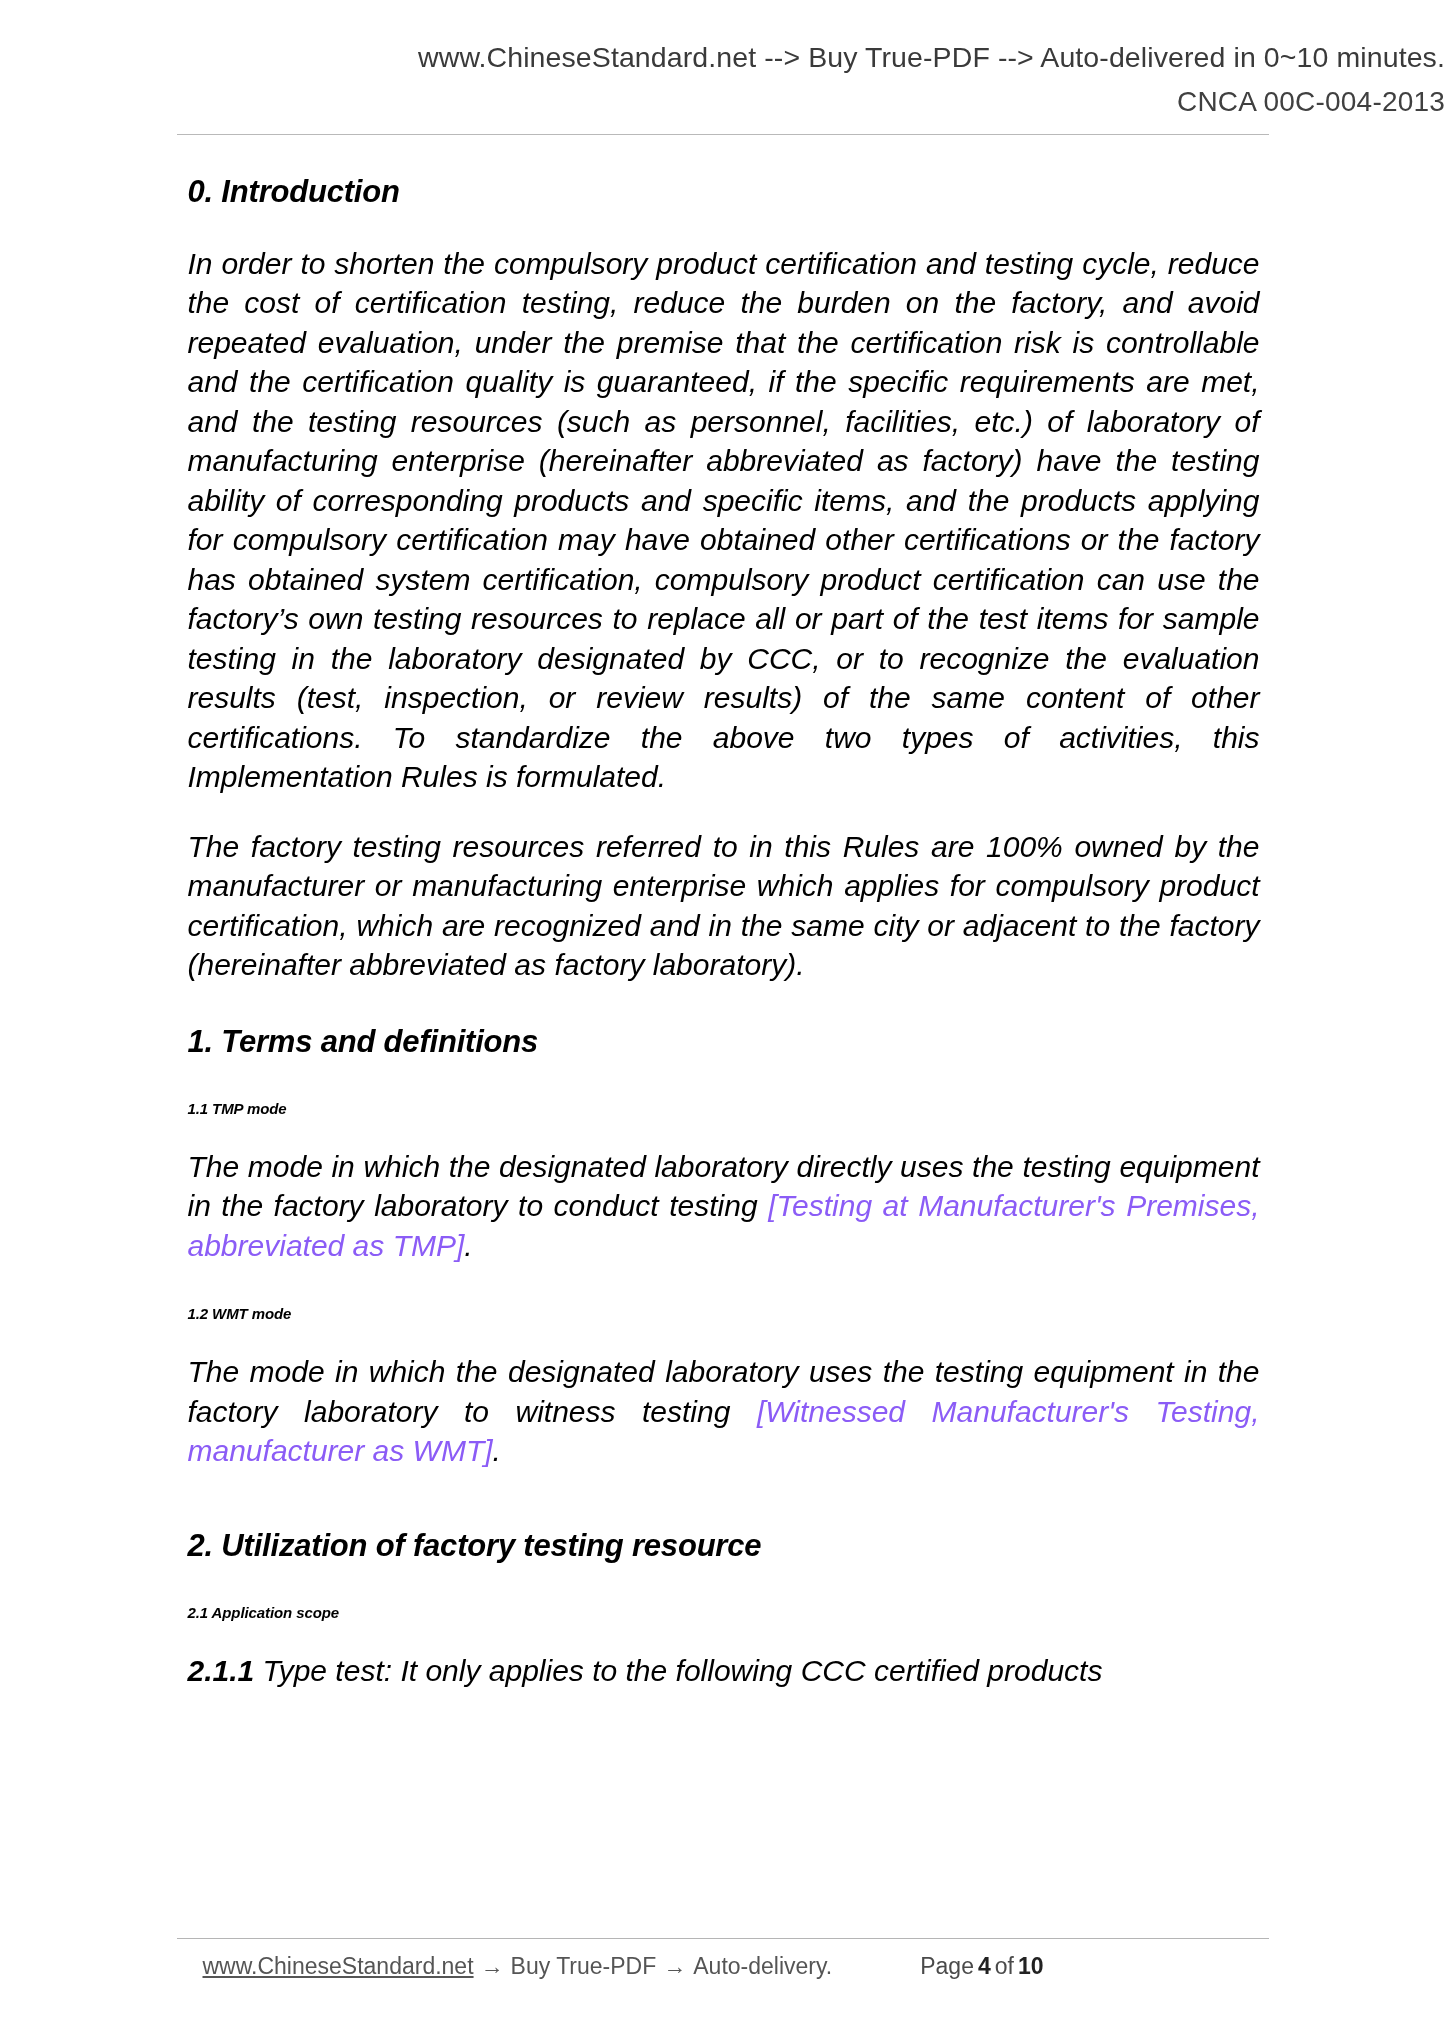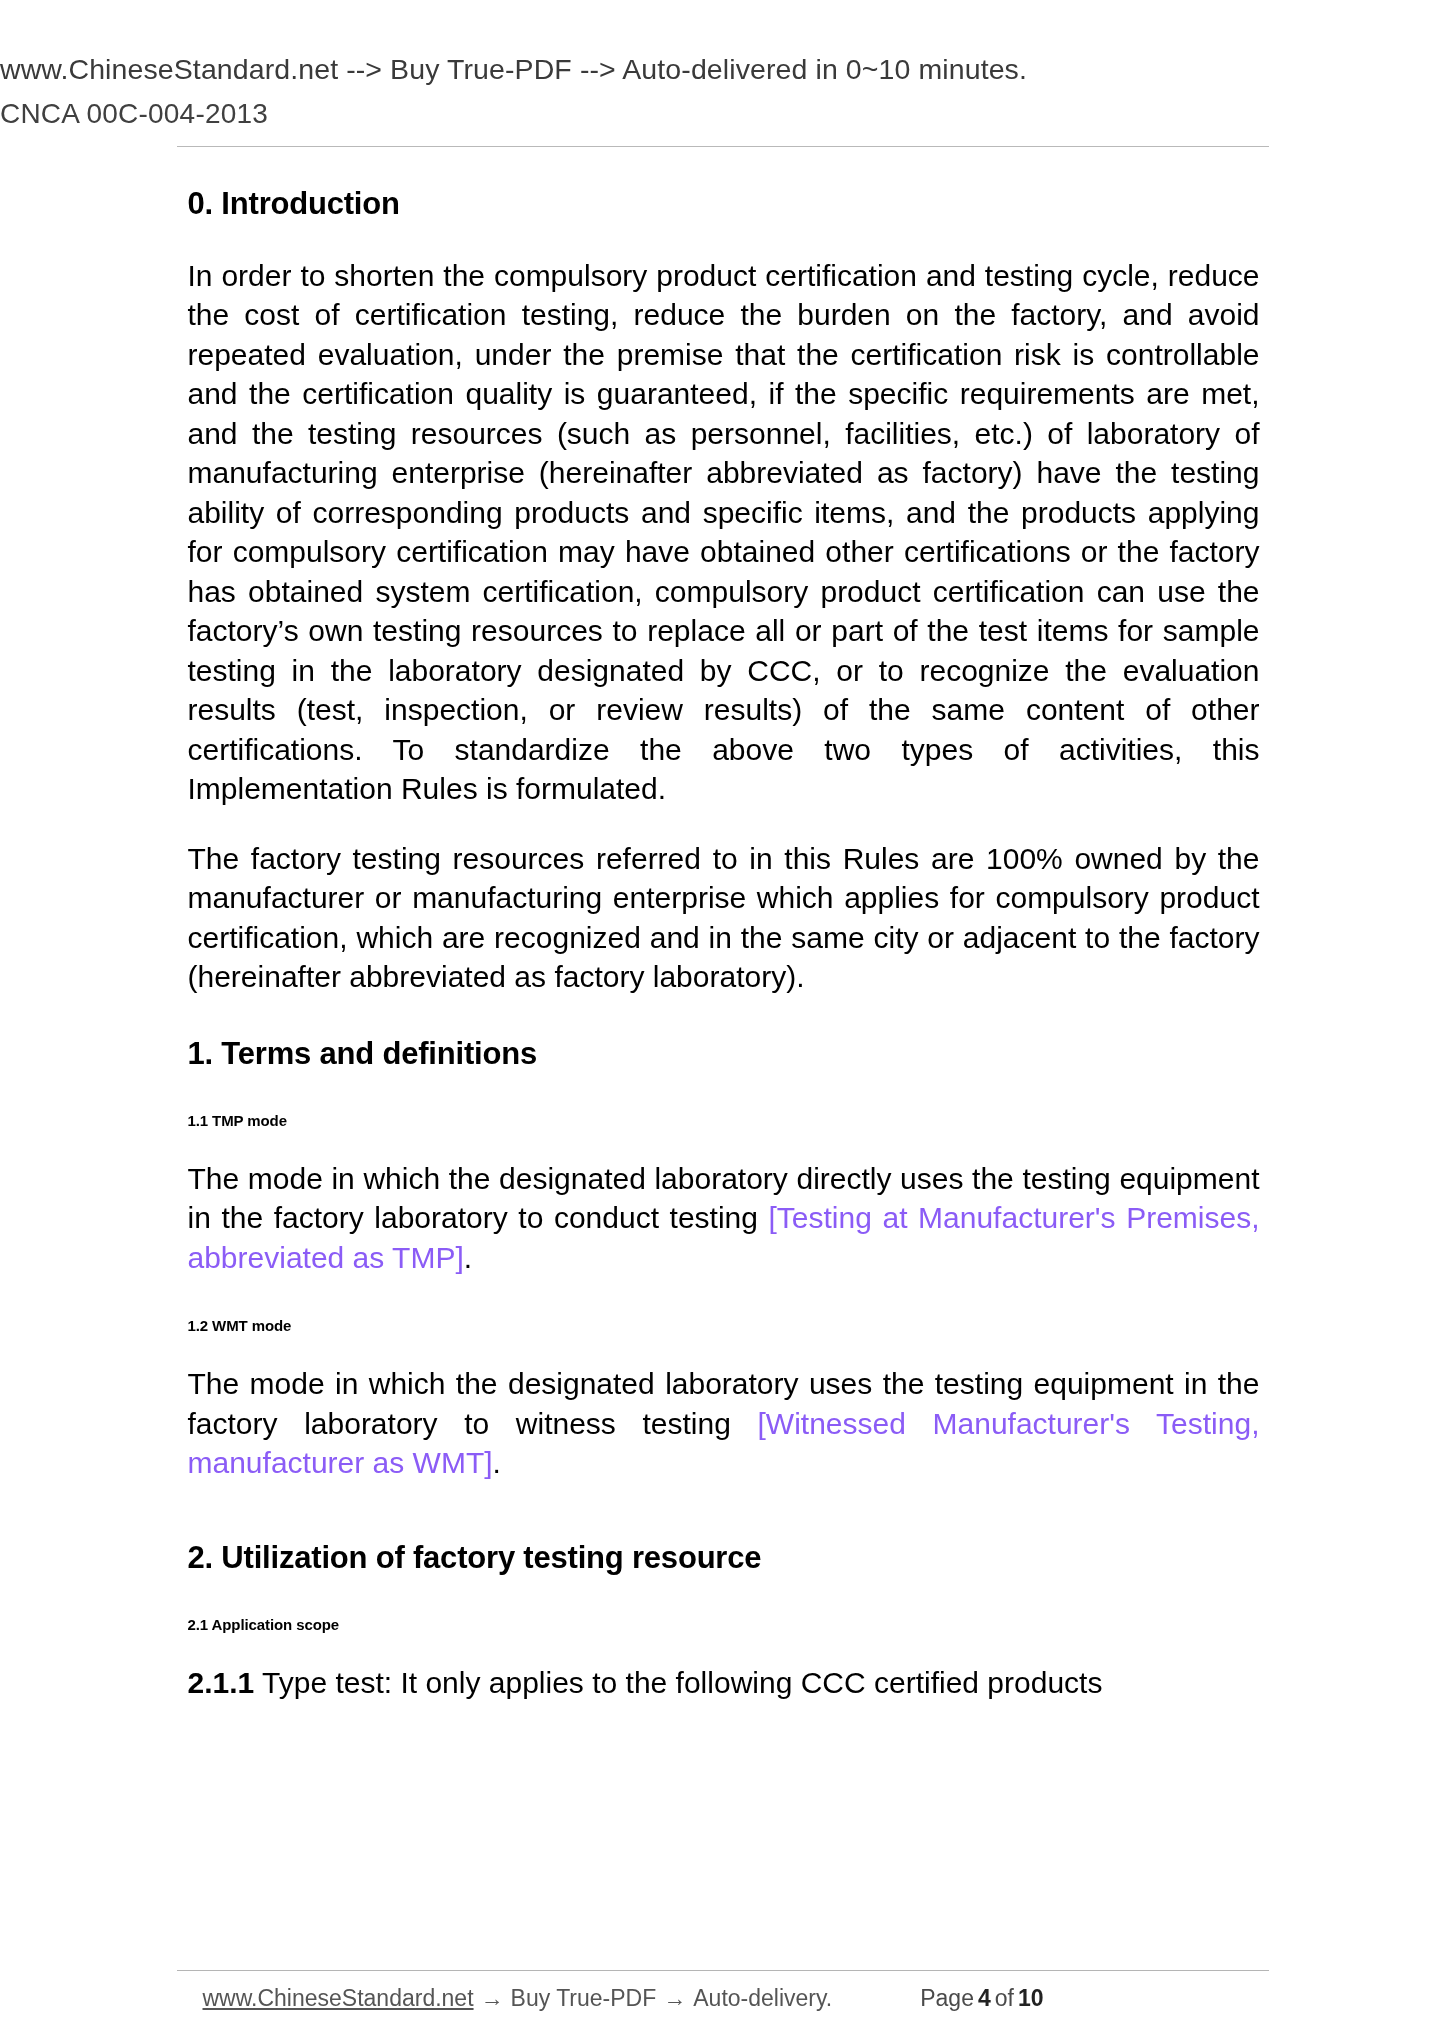--- a/index.html
+++ b/index.html
@@ -19,23 +19,22 @@
     width: 1445px;
     height: 2044px;
     box-sizing: border-box;
     padding: 0;
     position: relative;
     background: #ffffff;
   }
 
   
   .page-header {
-    padding-top: 20px;
-    text-align: left;
-    margin-top: 32px;
+    padding-top: 40px;
+    text-align: right;
   }
   .header-promo {
     font-size: 28.5px;
     color: #3a3a3a;
     letter-spacing: 0.1px;
     line-height: 1.25;
     white-space: nowrap;
   }
   .header-code {
     font-size: 28px;
@@ -50,20 +49,21 @@
     background: #b9b9b9;
   }
 
   
   .content {
     margin: 0 auto;
     width: 1090px;
     padding-left: 10px;
     padding-right: 8px;
     box-sizing: border-box;
+    font-style: italic;
   }
   h1.sec-title {
     font-size: 31px;
     font-weight: bold;
     margin: 39px 0 0 0;
     letter-spacing: -0.2px;
     color: #000;
   }
   h1.sec-title.t2 { margin-top: 57px; }
 

